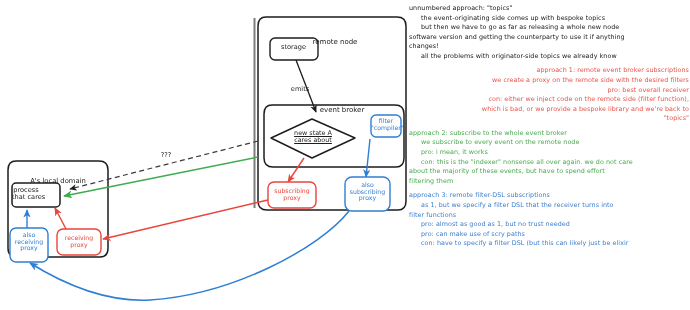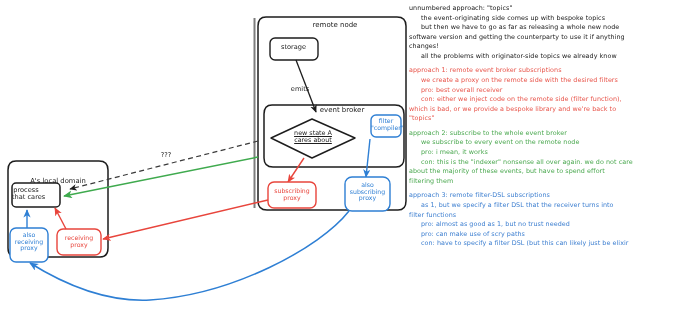--- a/index.html
+++ b/index.html
@@ -35,21 +35,21 @@
     font-family: "DejaVu Sans", sans-serif;
     font-size: 6.4px;
     line-height: 9.55px;
     letter-spacing: 0.05px;
   }
   .note-block { margin-bottom: 5.2px; }
   .note-line { white-space: pre-wrap; }
   .ind1 { padding-left: 12px; }
   .ind0 { padding-left: 0px; }
   .c-dark { color: #1a1a1a; }
-  .c-red  { color: #e8544a; }
+  .c-red  { color: #e8544a; text-align: right; }
   .c-green{ color: #4aa84f; }
   .c-blue { color: #3d7fd0; }
 
   .dg-label {
     position: absolute;
     font-family: "DejaVu Sans", sans-serif;
     text-align: center;
     pointer-events: none;
     white-space: pre;
     line-height: 1.08;
@@ -137,21 +137,21 @@
 
     <path d="M258,141 L70,189" fill="none" stroke="#3a3a3a" stroke-width="1.2" stroke-dasharray="5,3.4" marker-end="url(#ah-dark)"></path>
 
     <path d="M258,157 L64,196" fill="none" stroke="#3faa4e" stroke-width="1.5" marker-end="url(#ah-green)"></path>
 
     <path d="M268,200 L103,239" fill="none" stroke="#e8453c" stroke-width="1.4" marker-end="url(#ah-red)"></path>
 
     <path d="M349,211 C320,248 232,295 150,300 C110,302 70,288 30,263" fill="none" stroke="#2e7fd4" stroke-width="1.5" marker-end="url(#ah-blue)"></path>
   </svg>
 
-  <div class="dg-label lbl-dark" style="left:300px; top:22px; width:70px; font-size:7px;">remote node</div>
+  <div class="dg-label lbl-dark" style="left:300px; top:39px; width:70px; font-size:7px;">remote node</div>
 
   <div class="dg-label lbl-dark" style="left:270px; top:44px; width:47px; font-size:6.6px;">storage</div>
 
   <div class="dg-label lbl-dark" style="left:283px; top:86px; width:34px; font-size:6.6px;">emits</div>
 
   <div class="dg-label lbl-dark" style="left:307px; top:107px; width:70px; font-size:7px;">event broker</div>
 
   <div class="dg-label lbl-dark" style="left:283px; top:130px; width:60px; font-size:6.4px;text-decoration:underline;">new state A
 cares about</div>
 

